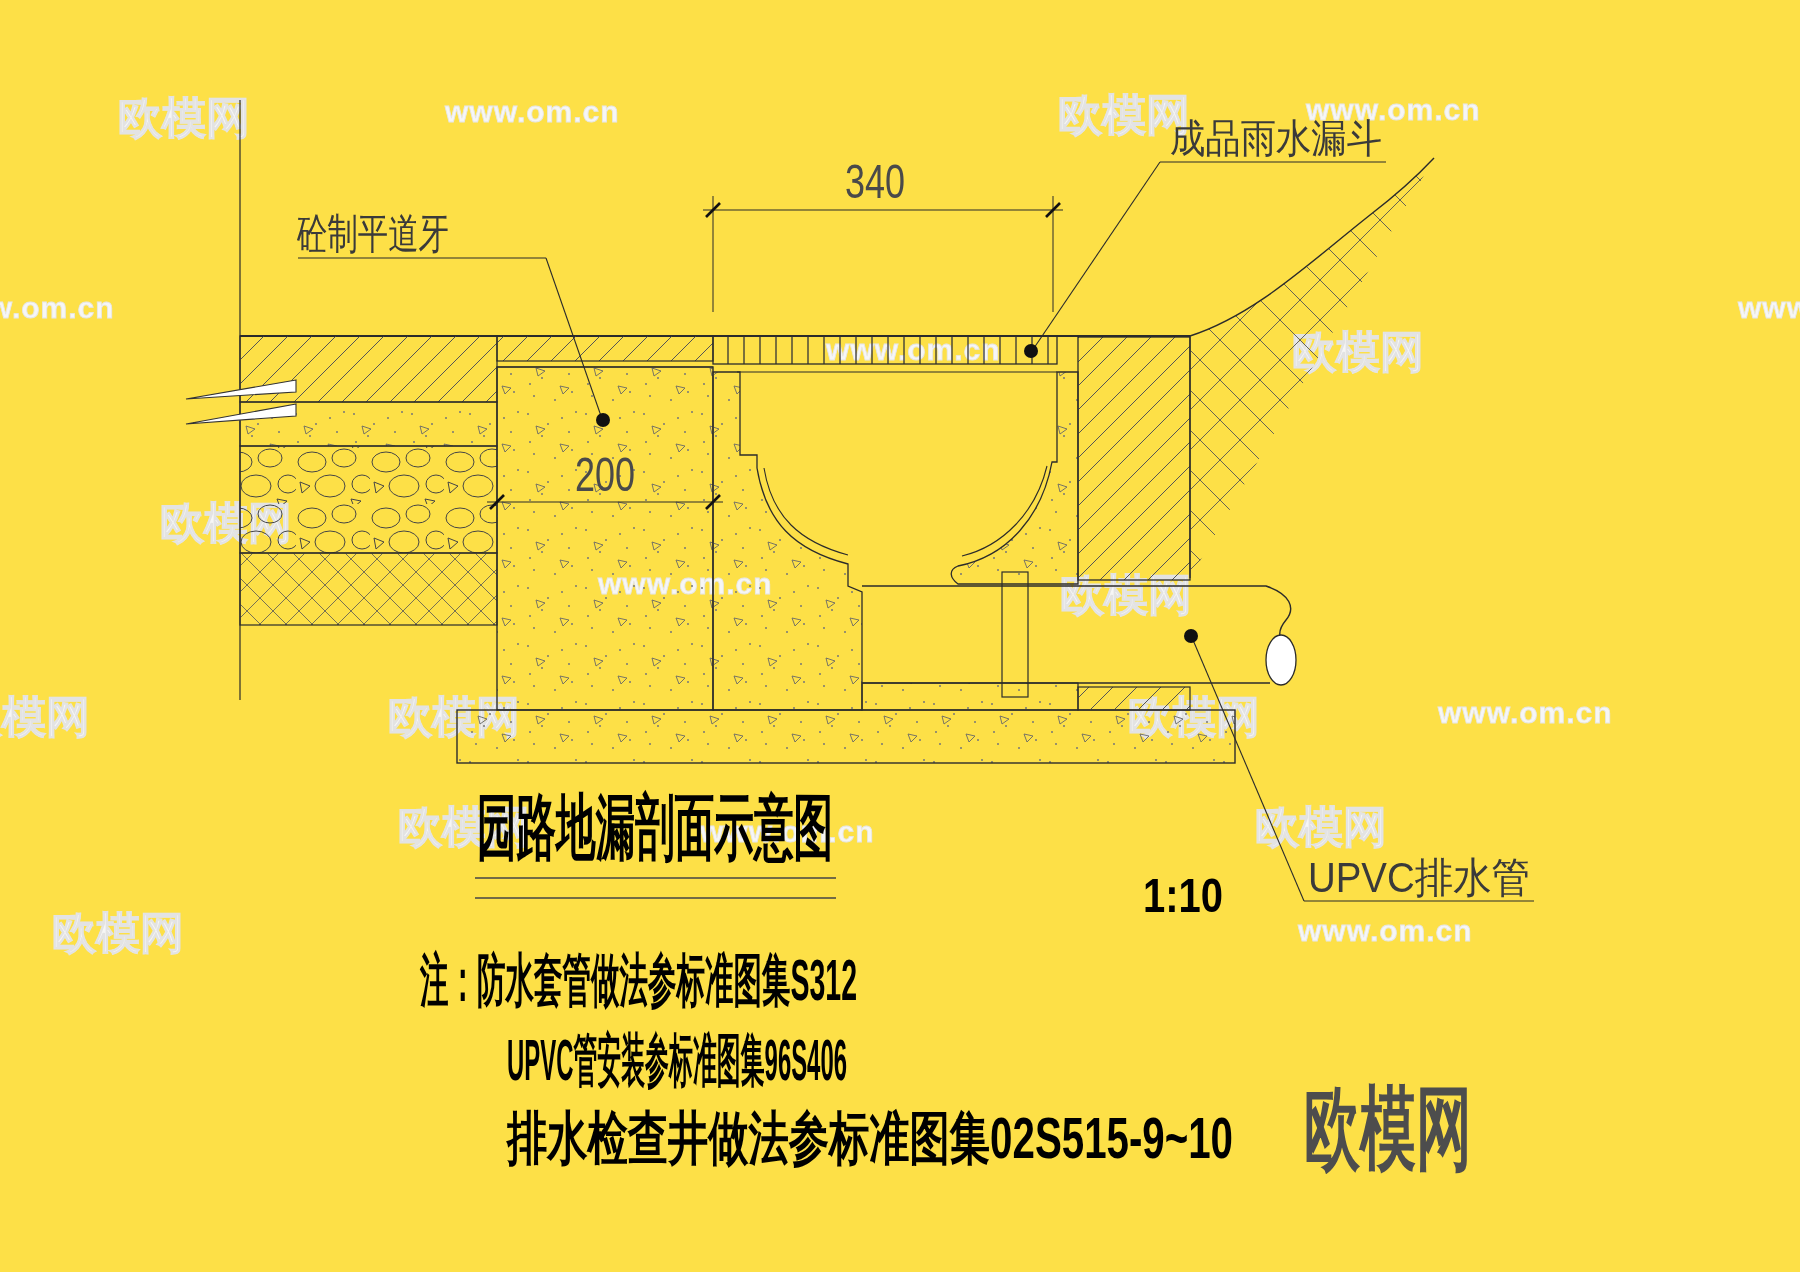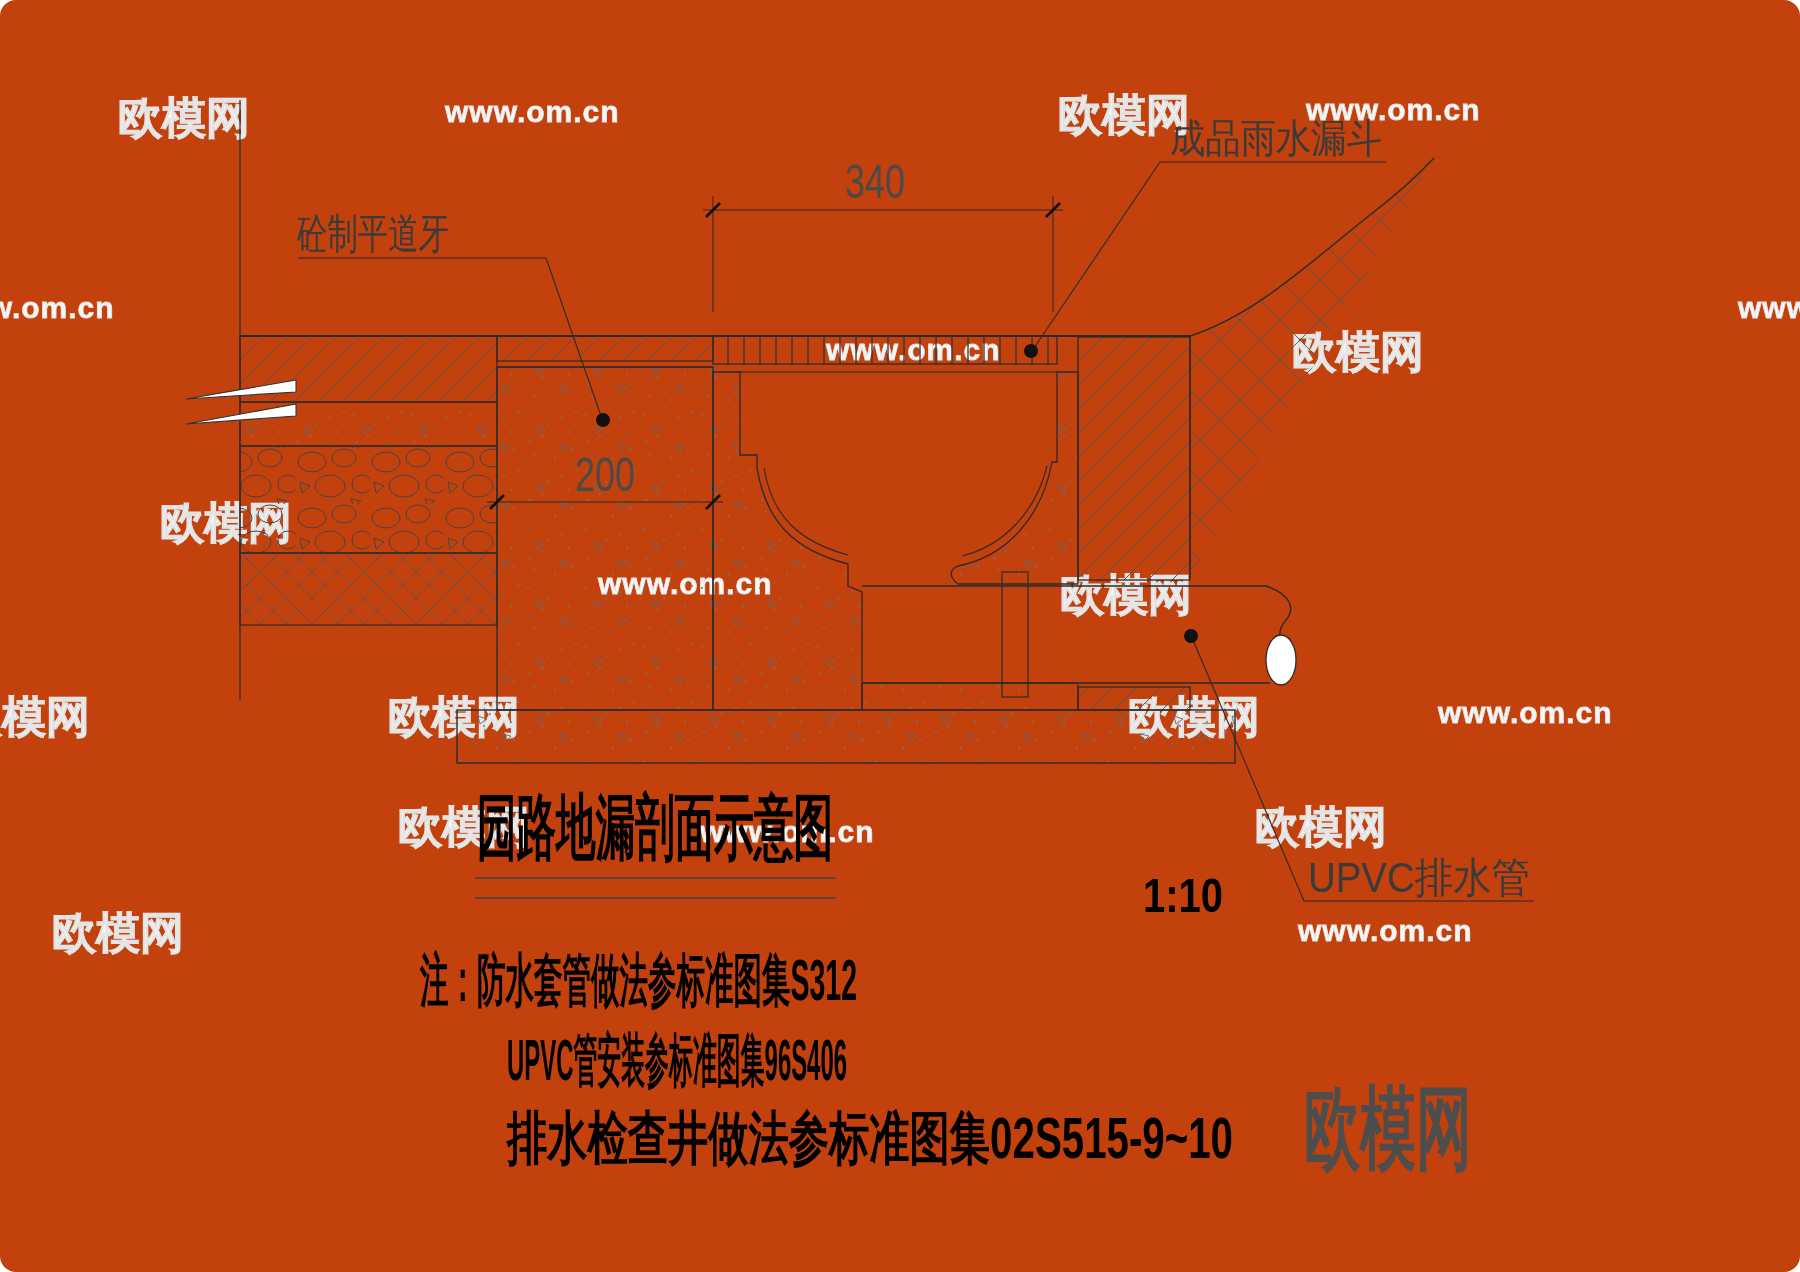--- a/index.html
+++ b/index.html
@@ -1,17 +1,17 @@
 <!DOCTYPE html>
 <html><head>
 <meta charset="utf-8">
 <style>
   html,body{margin:0;padding:0;background:#ffffff;}
-  .canvas{position:relative;width:1800px;height:1272px;background:#c2410c;overflow:hidden;
-          font-family:"Liberation Sans","DejaVu Sans",sans-serif;border-radius:16px;}
+  .canvas{position:relative;width:1800px;height:1272px;background:#fde047;overflow:hidden;
+          font-family:"Liberation Sans","DejaVu Sans",sans-serif;}
   svg{display:block;}
   text{font-family:"Liberation Sans","DejaVu Sans",sans-serif;}
   .wm{fill:#f6f6f6;stroke:#e3e3e3;stroke-width:1;font-weight:bold;}
   .wmu{fill:#f6f6f6;stroke:#e6e6e6;stroke-width:0.8;font-weight:bold;letter-spacing:1px;}
   .dim{fill:#4a4a4a;font-weight:400;}
   .lbl{fill:#3a3a3a;font-weight:400;}
   .heavy{fill:#000;font-weight:bold;}
   .logo{fill:#4d4d4d;font-weight:bold;}
   .ln{stroke:#2b2b2b;fill:none;}
 </style>

